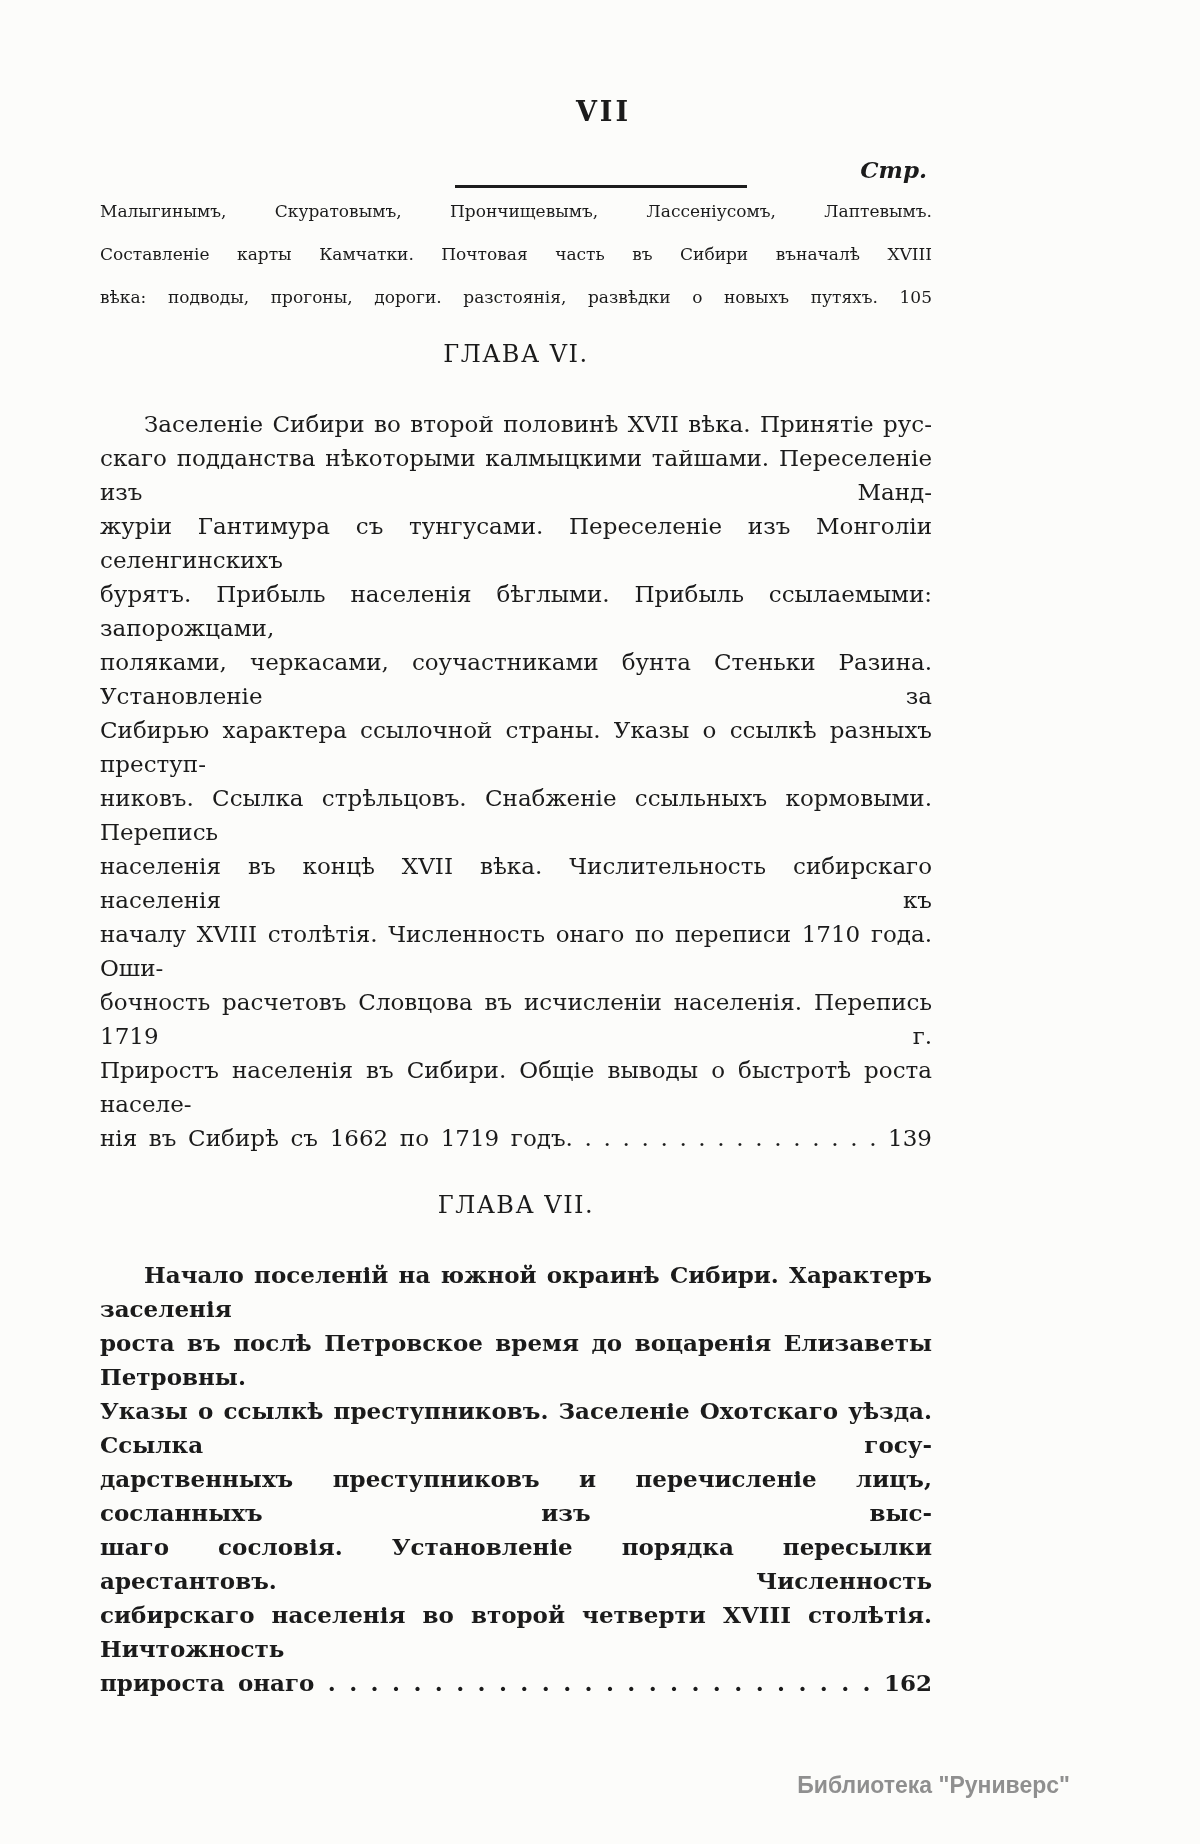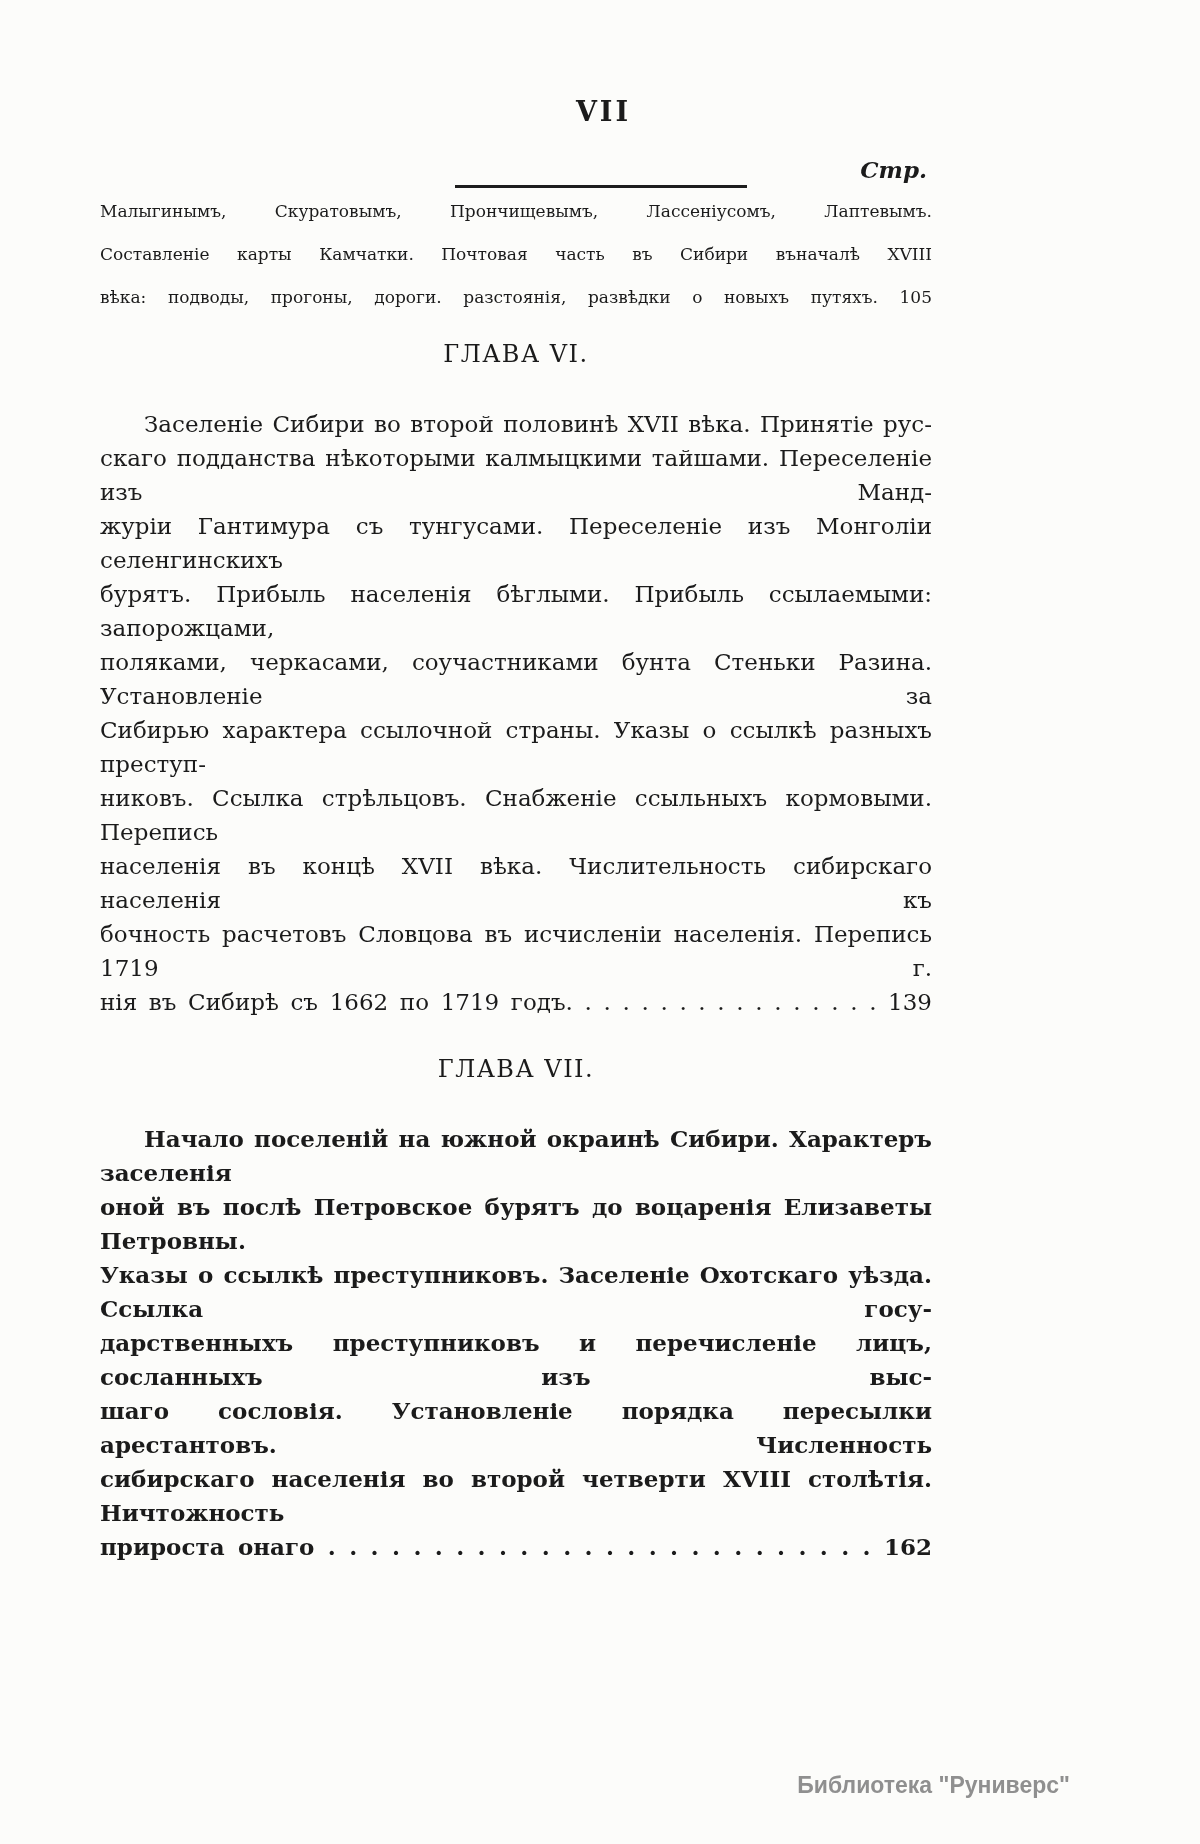--- a/index.html
+++ b/index.html
@@ -66,27 +66,29 @@
       <section class="sec sec-1">
         <div class="chapter-heading">ГЛАВА VI.</div>
         <div class="toc-line indent">Заселеніе Сибири во второй половинѣ XVII вѣка. Принятіе рус-</div>
         <div class="toc-line">скаго подданства нѣкоторыми калмыцкими тайшами. Переселеніе изъ Манд-</div>
         <div class="toc-line">журіи Гантимура съ тунгусами. Переселеніе изъ Монголіи селенгинскихъ</div>
         <div class="toc-line">бурятъ. Прибыль населенія бѣглыми. Прибыль ссылаемыми: запорожцами,</div>
         <div class="toc-line">поляками, черкасами, соучастниками бунта Стеньки Разина. Установленіе за</div>
         <div class="toc-line">Сибирью характера ссылочной страны. Указы о ссылкѣ разныхъ преступ-</div>
         <div class="toc-line">никовъ. Ссылка стрѣльцовъ. Снабженіе ссыльныхъ кормовыми. Перепись</div>
         <div class="toc-line">населенія въ концѣ XVII вѣка. Числительность сибирскаго населенія къ</div>
+        <div class="toc-line">началу XVIII столѣтія. Численность онаго по переписи 1710 года. Оши-</div>
         <div class="toc-line">бочность расчетовъ Словцова въ исчисленіи населенія. Перепись 1719 г.</div>
+        <div class="toc-line">Приростъ населенія въ Сибири. Общіе выводы о быстротѣ роста населе-</div>
         <div class="toc-line">нія въ Сибирѣ съ 1662 по 1719 годъ. . . . . . . . . . . . . . . . . 139</div>
       </section>
       <section class="sec sec-2 heavy">
         <div class="chapter-heading">ГЛАВА VII.</div>
         <div class="toc-line indent">Начало поселеній на южной окраинѣ Сибири. Характеръ заселенія</div>
-        <div class="toc-line">оной въ послѣ Петровское бурятъ до воцаренія Елизаветы Петровны.</div>
+        <div class="toc-line">роста въ послѣ Петровское время до воцаренія Елизаветы Петровны.</div>
         <div class="toc-line">Указы о ссылкѣ преступниковъ. Заселеніе Охотскаго уѣзда. Ссылка госу-</div>
         <div class="toc-line">дарственныхъ преступниковъ и перечисленіе лицъ, сосланныхъ изъ выс-</div>
         <div class="toc-line">шаго сословія. Установленіе порядка пересылки арестантовъ. Численность</div>
         <div class="toc-line">сибирскаго населенія во второй четверти XVIII столѣтія. Ничтожность</div>
         <div class="toc-line">прироста онаго . . . . . . . . . . . . . . . . . . . . . . . . . . 162</div>
       </section>
     </div>
   <div class="watermark">Библиотека "Руниверс"</div>
 </div>
 

